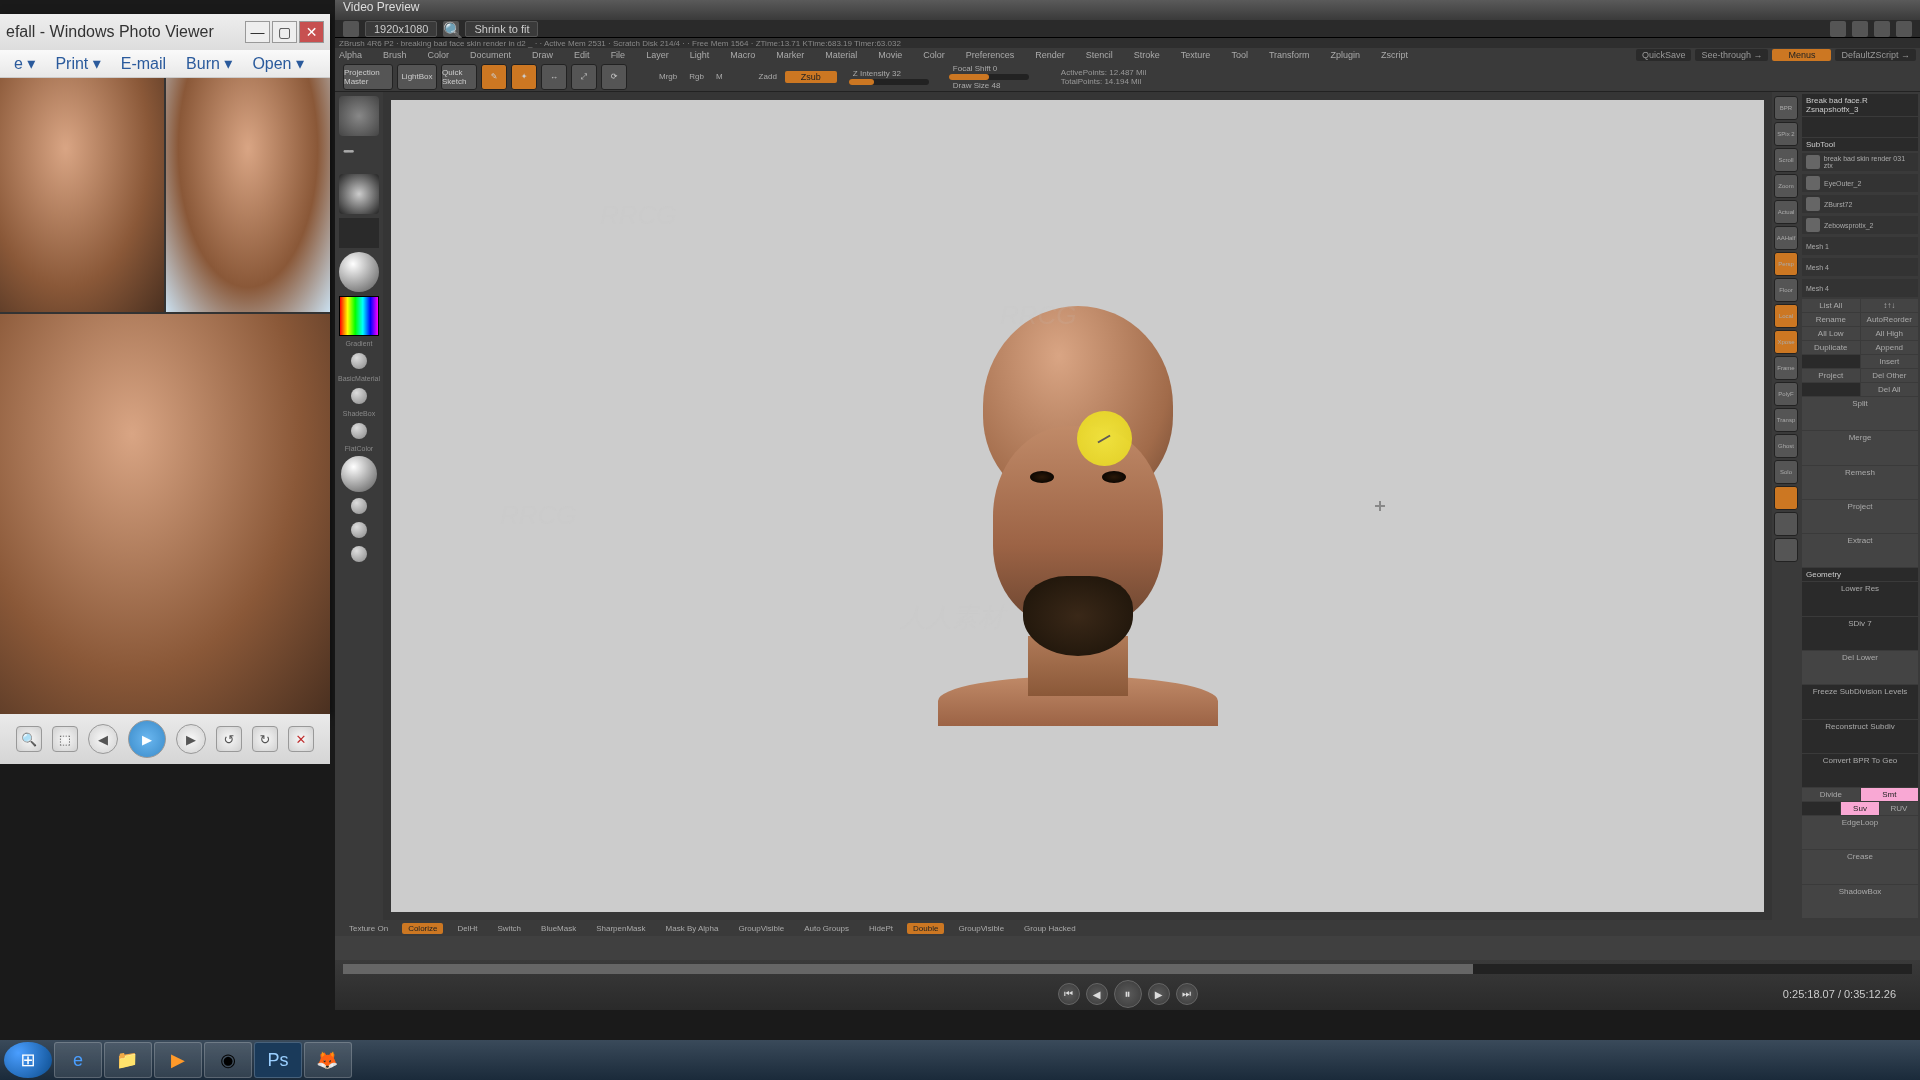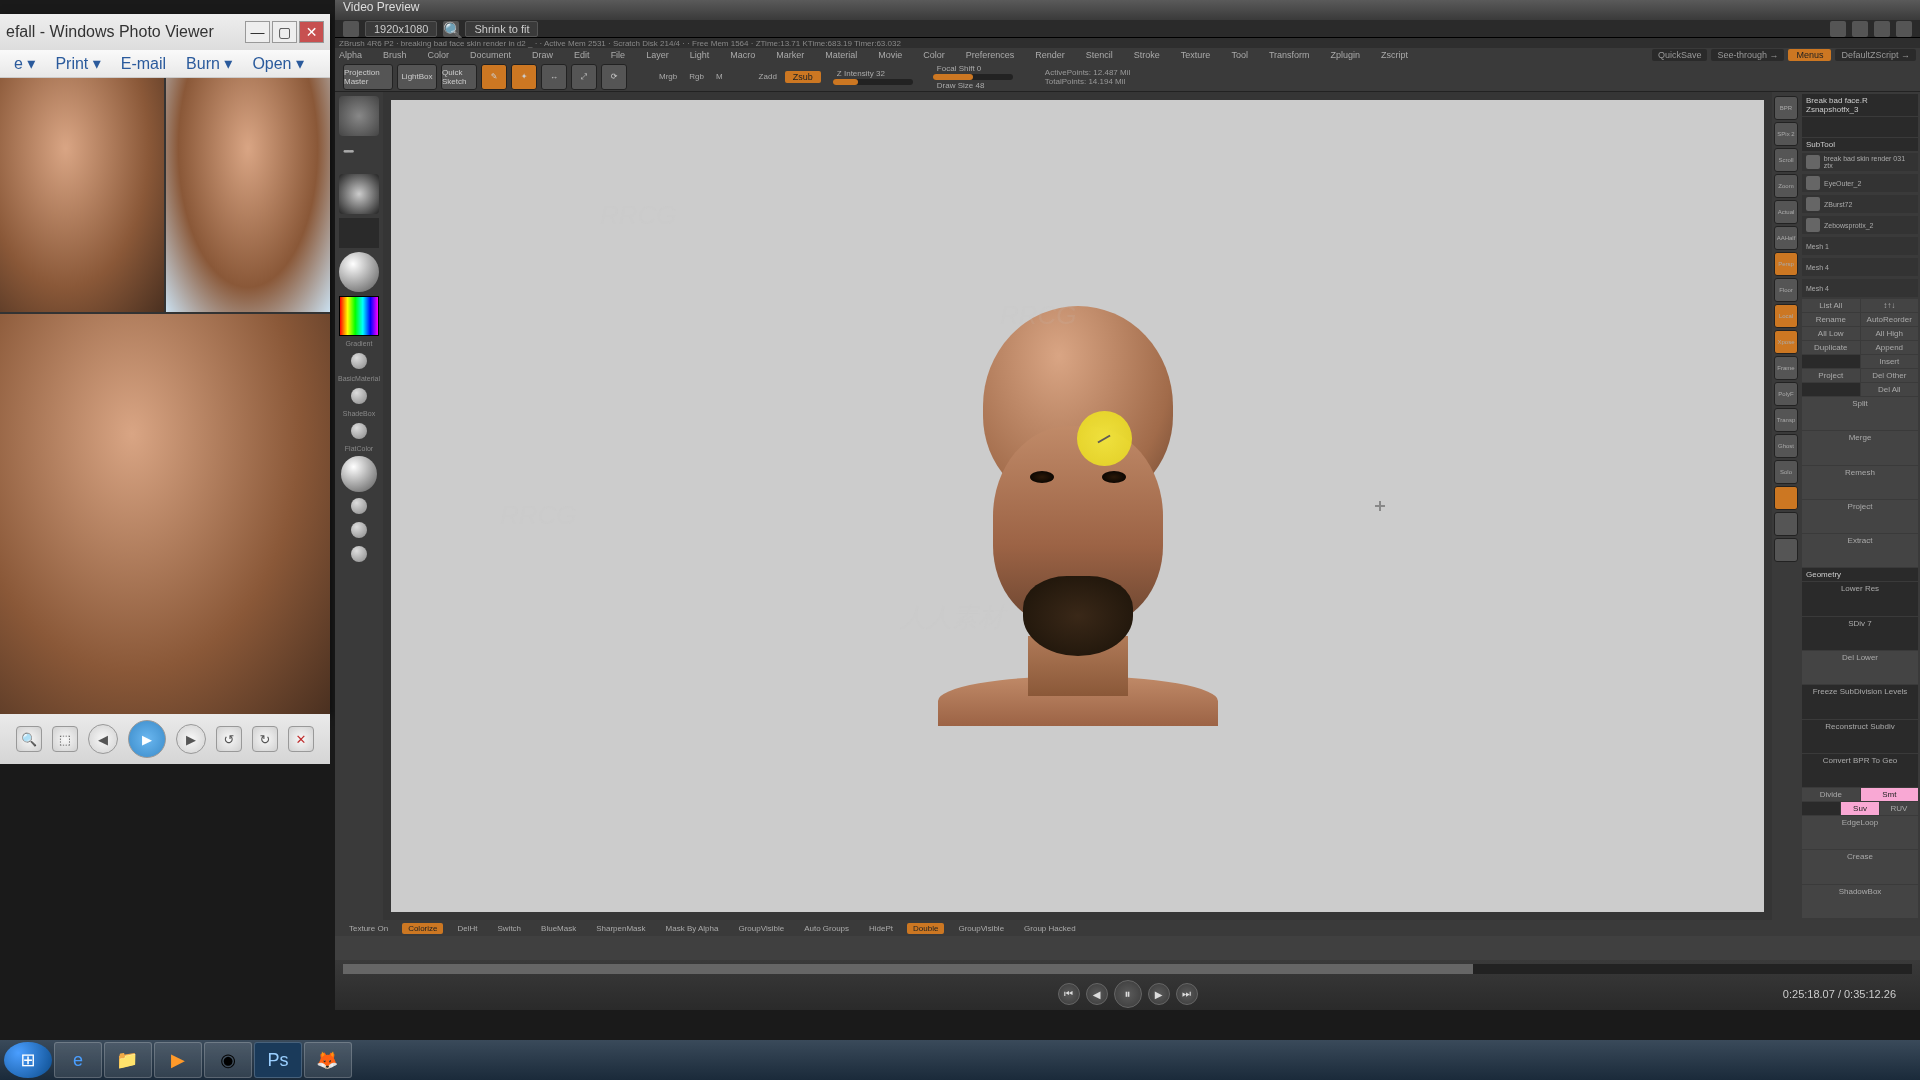--- a/index.html
+++ b/index.html
@@ -22,21 +22,21 @@
 .vp-dropdown{background:#3a3a3a;color:#ccc;font-size:11px;padding:1px 8px;border:1px solid #555;border-radius:2px;cursor:pointer}
 .vp-icon{width:16px;height:16px;background:#555;border-radius:2px;cursor:pointer}
 .vp-spacer{flex:1}
 
 
 .zb{position:absolute;left:0;top:38px;right:0;bottom:90px;background:#353535}
 .zb-info{height:10px;background:#2e2e2e;color:#888;font-size:8px;padding:0 4px;display:flex;align-items:center;white-space:nowrap;overflow:hidden}
 .zb-menubar{height:14px;background:#3a3a3a;color:#aaa;font-size:9px;display:flex;align-items:center;padding:0 4px;gap:21px}
 .zb-menubar span{cursor:pointer}
 .zb-menubar .right{margin-left:auto;display:flex;gap:4px;align-items:flex-end}
-.zb-btn-orange{background:#cc7722;color:#222;padding:1px 8px;border-radius:2px;font-size:9px;cursor:pointer}
+.zb-btn-orange{background:#cc7722;color:#222;padding:1px 16px;border-radius:2px;font-size:9px;cursor:pointer}
 .zb-btn-dark{background:#2a2a2a;color:#999;padding:1px 6px;border-radius:2px;font-size:9px;cursor:pointer}
 
 .zb-topshelf{height:30px;background:#3a3a3a;display:flex;align-items:center;padding:2px 8px;gap:4px;border-bottom:1px solid #222}
 .shelf-btn{width:26px;height:26px;background:#555;border:1px solid #222;border-radius:3px;cursor:pointer;display:flex;align-items:center;justify-content:center;font-size:8px;color:#ccc}
 .shelf-btn.orange{background:#cc7722}
 .shelf-label{font-size:8px;color:#aaa;padding:0 4px}
 .shelf-group{display:flex;flex-direction:column;gap:1px;margin:0 8px}
 .shelf-slider{width:80px;height:6px;background:#222;border-radius:3px;position:relative}
 .shelf-slider .fill{height:100%;background:#cc7722;border-radius:3px}
 .shelf-stats{flex:1;font-size:8px;color:#999;text-align:left;padding-left:20px}

